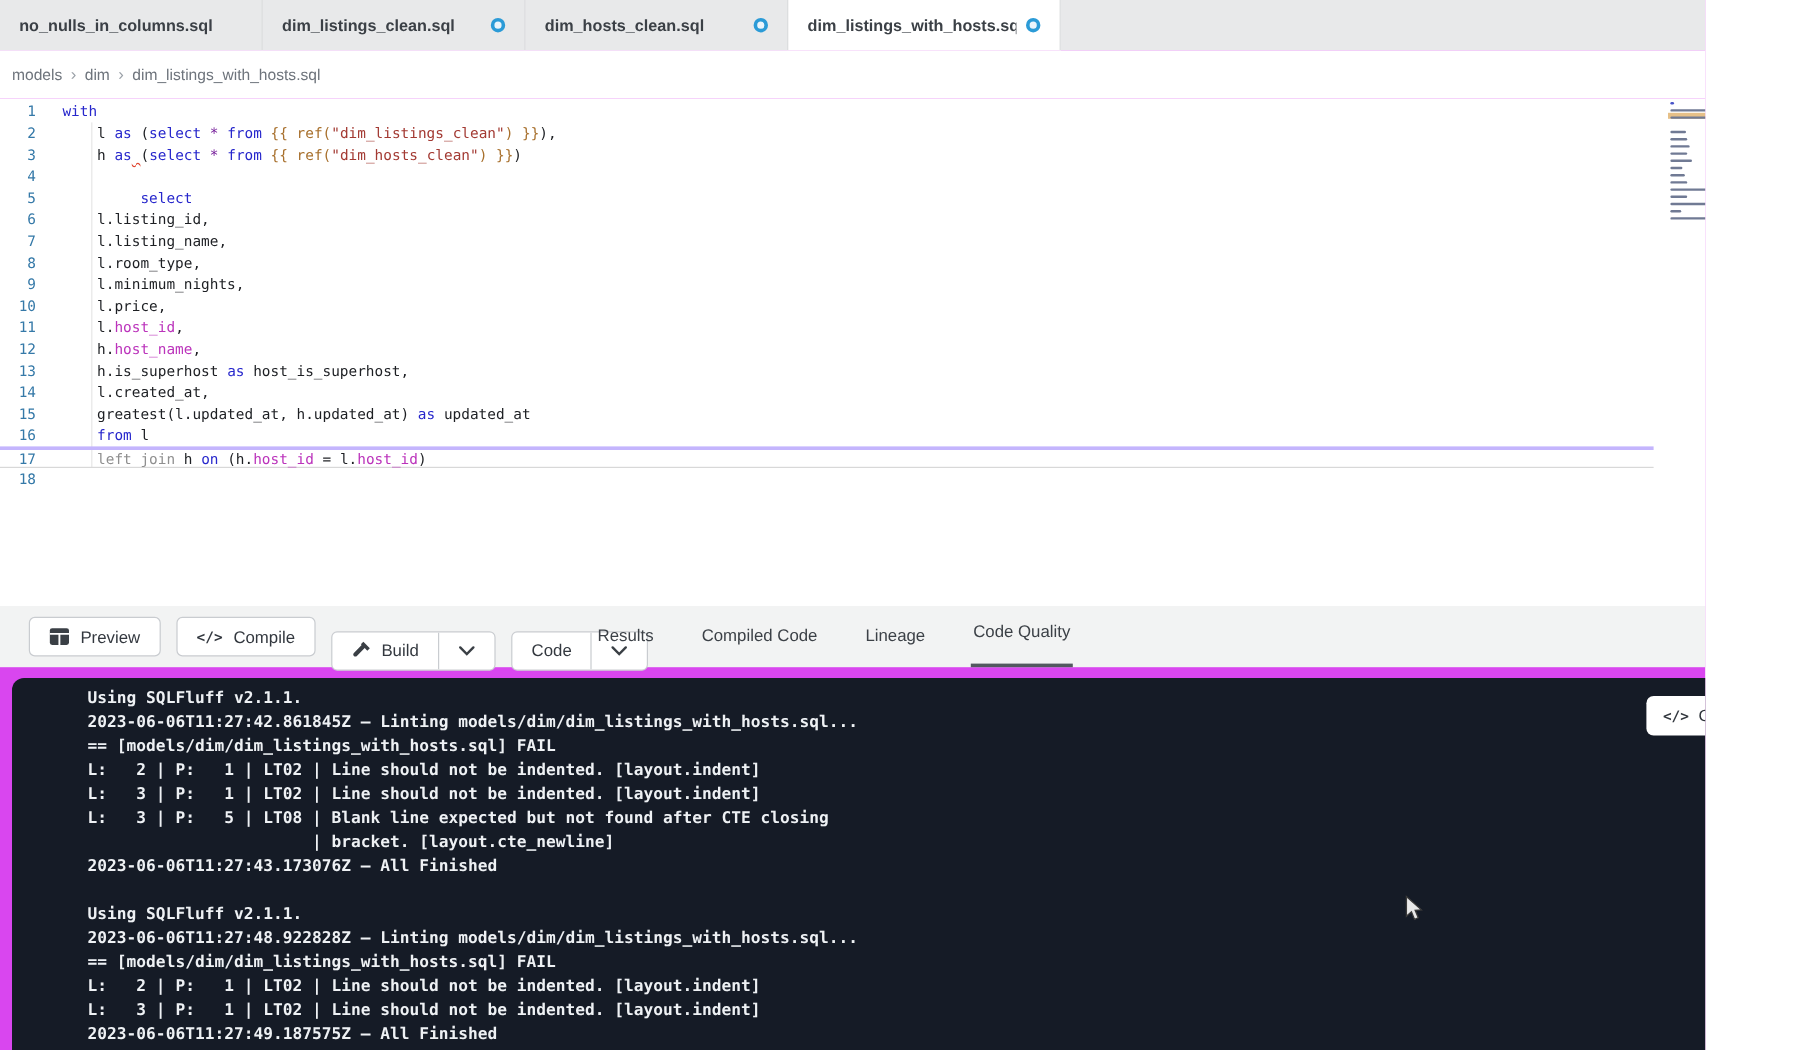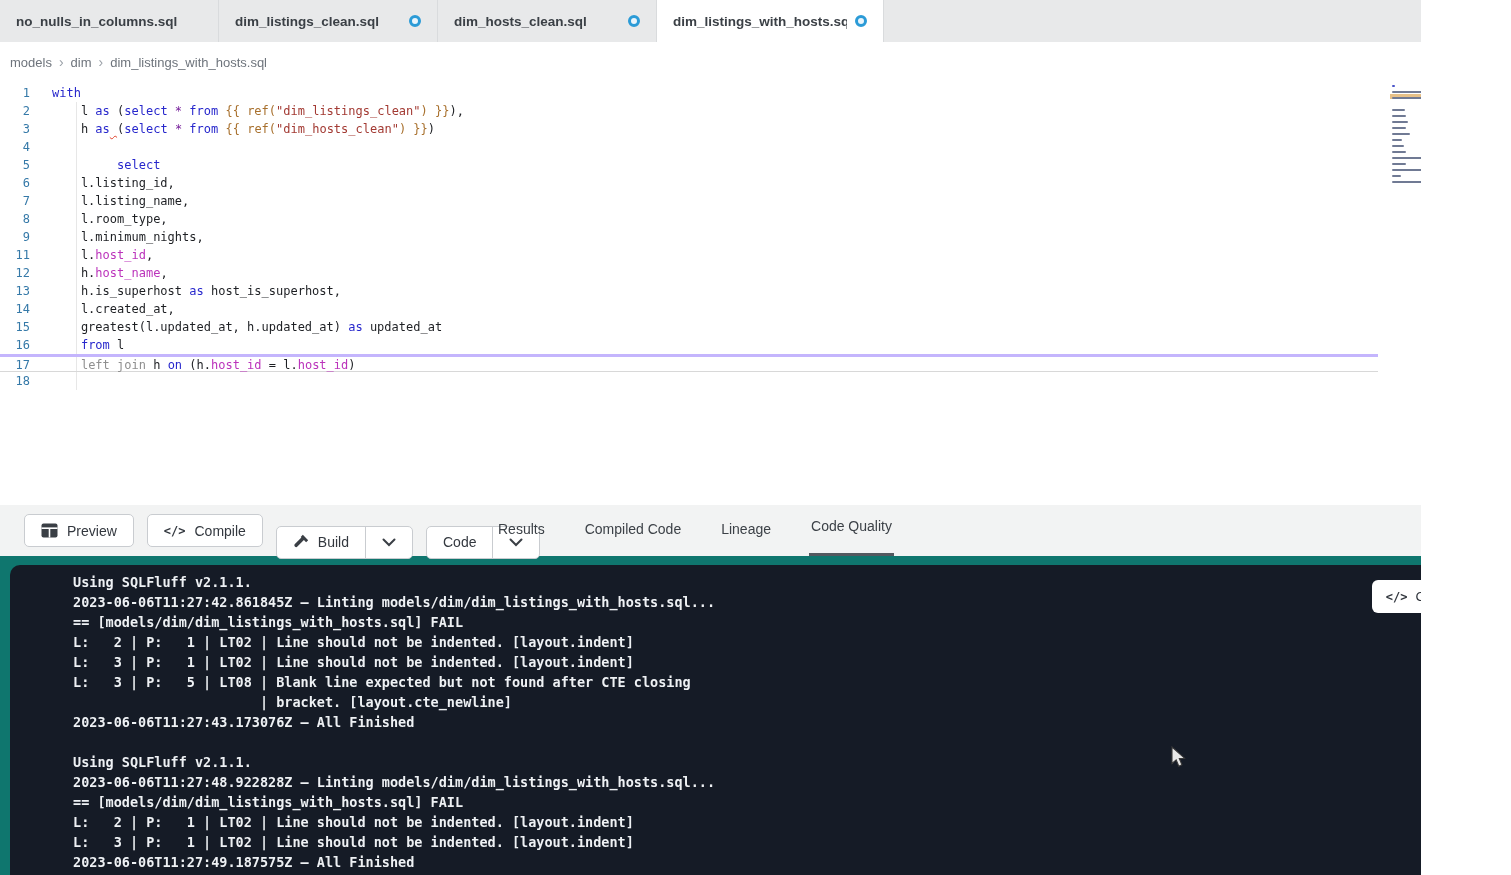--- a/index.html
+++ b/index.html
@@ -1,18 +1,18 @@
 <!DOCTYPE html>
 <html><head>
 <meta charset="utf-8">
 <style>
   * { margin:0; padding:0; box-sizing:border-box; }
   html,body { width:1511px; height:875px; }
   body { font-family:"Liberation Sans", sans-serif; background:#fff; }
-  .app { position:relative; width:1421px; height:875px; background:#0f766e; overflow:hidden; }
+  .app { position:relative; width:1421px; height:875px; background:#d946ef; overflow:hidden; }
 
   
   .tabbar { position:absolute; left:0; top:0; width:1511px; height:42px; background:#e8e9ea; display:flex; align-items:stretch; }
   .ftab { width:219px; flex:none; display:flex; align-items:center; justify-content:space-between; padding:0 16px;
           border-right:1px solid #d9dbdd; font-size:13.5px; font-weight:600; color:#3b4046; cursor:pointer; background:#e8e9ea; }
   .ftab.active { background:#fff; width:227px; }
   .ftab-label { white-space:nowrap; overflow:hidden; }
   .mod-dot { width:12px; height:12px; flex:none; margin-left:8px; border-radius:50%; border:3.5px solid #2b9bd7; background:#eaf5fc; display:none; }
   .ftab.modified .mod-dot { display:block; }
   .newtab { margin-left:auto; align-self:center; margin-right:16px; font-size:24px; font-weight:300; color:#3b4046; cursor:pointer; line-height:1; }
@@ -133,20 +133,21 @@
     <div class="code-host" id="code-host">
         <div class="code-line"><span class="ln">1</span><span class="code-text"><span class="tk-kw">with</span></span></div>
         <div class="code-line"><span class="ln">2</span><span class="code-text"><span>    l </span><span class="tk-kw">as</span><span> (</span><span class="tk-kw">select</span><span> </span><span class="tk-star">*</span><span> </span><span class="tk-kw">from</span><span> </span><span class="tk-jinja">{{ ref(</span><span class="tk-str">"dim_listings_clean"</span><span class="tk-jinja">) }}</span><span>),</span></span></div>
         <div class="code-line"><span class="ln">3</span><span class="code-text"><span>    h </span><span class="tk-kw">as</span><span class="tk-sq"> </span><span>(</span><span class="tk-kw">select</span><span> </span><span class="tk-star">*</span><span> </span><span class="tk-kw">from</span><span> </span><span class="tk-jinja">{{ ref(</span><span class="tk-str">"dim_hosts_clean"</span><span class="tk-jinja">) }}</span><span>)</span></span></div>
         <div class="code-line"><span class="ln">4</span><span class="code-text"></span></div>
         <div class="code-line"><span class="ln">5</span><span class="code-text"><span>         </span><span class="tk-kw">select</span></span></div>
         <div class="code-line"><span class="ln">6</span><span class="code-text"><span>    l.listing_id,</span></span></div>
         <div class="code-line"><span class="ln">7</span><span class="code-text"><span>    l.listing_name,</span></span></div>
         <div class="code-line"><span class="ln">8</span><span class="code-text"><span>    l.room_type,</span></span></div>
         <div class="code-line"><span class="ln">9</span><span class="code-text"><span>    l.minimum_nights,</span></span></div>
+        <div class="code-line"><span class="ln">10</span><span class="code-text"><span>    l.price,</span></span></div>
         <div class="code-line"><span class="ln">11</span><span class="code-text"><span>    l.</span><span class="tk-ident">host_id</span><span>,</span></span></div>
         <div class="code-line"><span class="ln">12</span><span class="code-text"><span>    h.</span><span class="tk-ident">host_name</span><span>,</span></span></div>
         <div class="code-line"><span class="ln">13</span><span class="code-text"><span>    h.is_superhost </span><span class="tk-kw">as</span><span> host_is_superhost,</span></span></div>
         <div class="code-line"><span class="ln">14</span><span class="code-text"><span>    l.created_at,</span></span></div>
         <div class="code-line"><span class="ln">15</span><span class="code-text"><span>    greatest(l.updated_at, h.updated_at) </span><span class="tk-kw">as</span><span> updated_at</span></span></div>
         <div class="code-line"><span class="ln">16</span><span class="code-text"><span>    </span><span class="tk-kw">from</span><span> l</span></span></div>
         <div class="code-line active"><span class="ln">17</span><span class="code-text"><span>    </span><span class="tk-gray">left join</span><span> h </span><span class="tk-kw">on</span><span> (h.</span><span class="tk-ident">host_id</span><span> = l.</span><span class="tk-ident">host_id</span><span>)</span></span></div>
         <div class="code-line"><span class="ln">18</span><span class="code-text"></span></div>
       </div>
     <div class="minimap">

